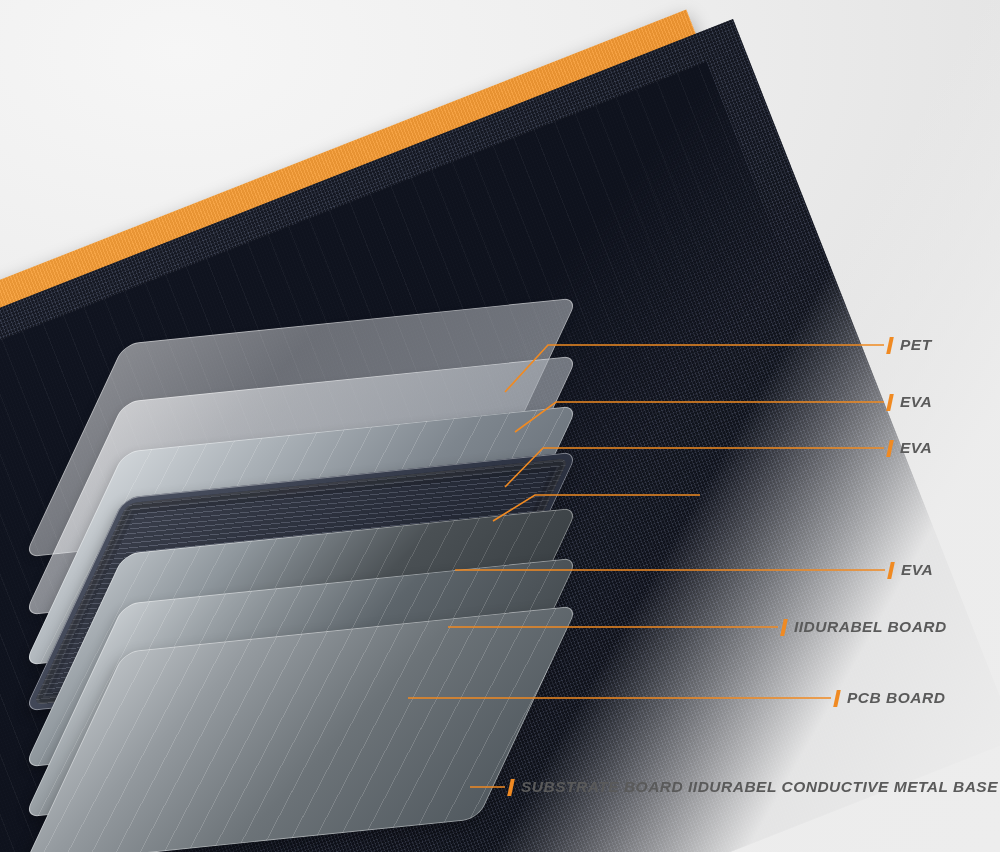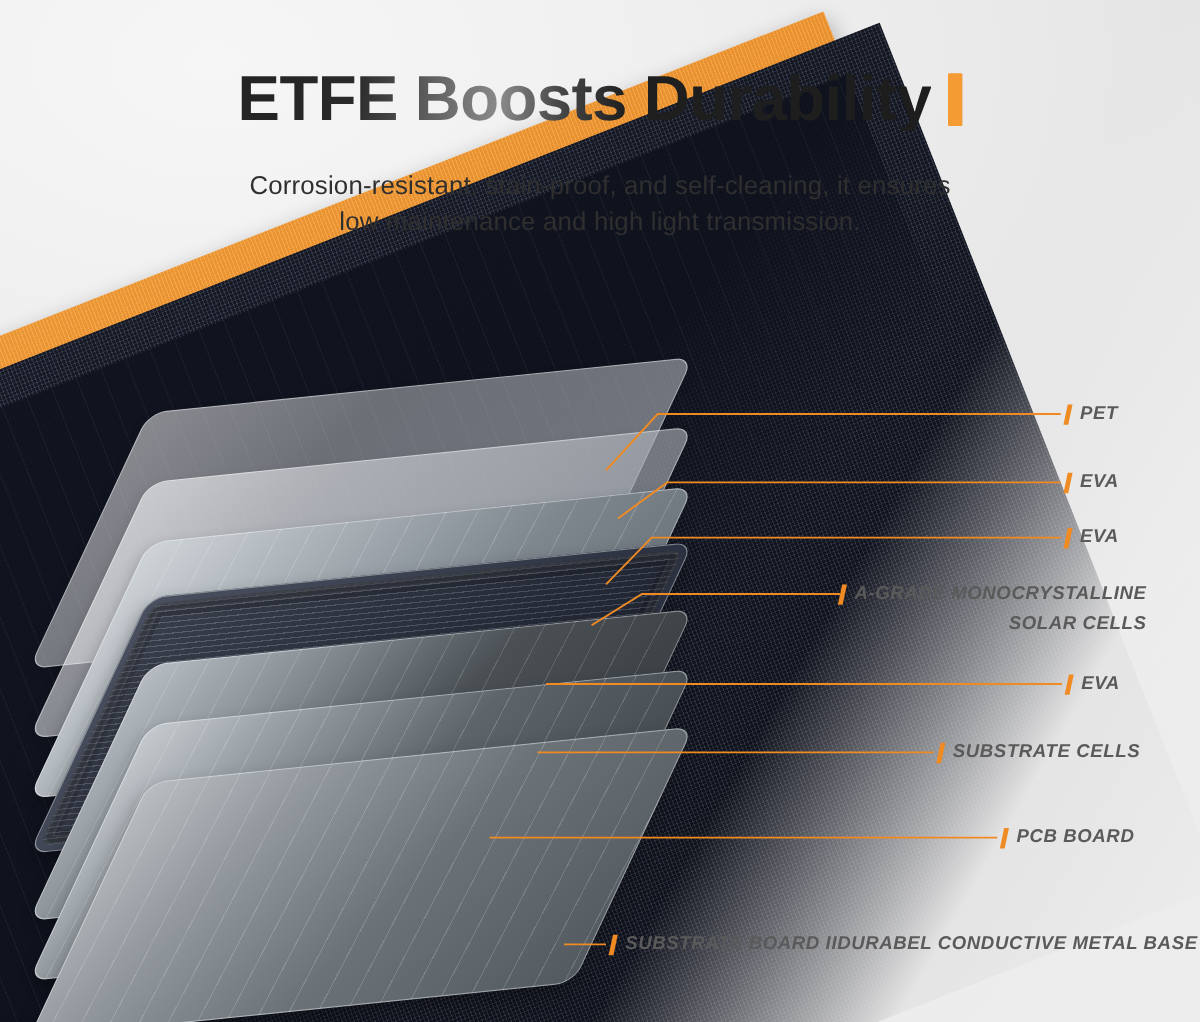--- a/index.html
+++ b/index.html
@@ -216,30 +216,20 @@
         <div class="face"></div>
       </div>
     <div class="layer" id="L6">
         <div class="face"></div>
       </div>
     <div class="layer" id="L7">
         <div class="face"></div>
       </div>
   </div>
 
-  <div class="header">
-    <div class="title-row">
-      <div class="title">ETFE Boosts Durability</div>
-      <div class="title-bar"></div>
-    </div>
-    <div class="subtitle">
-      <span>Corrosion-resistant, stain-proof, and self-cleaning, it ensures</span>
-      <span class="l2">low maintenance and high light transmission.</span>
-    </div>
-  </div>
 
   <div class="callouts">
 
     <svg class="leaders" viewBox="0 0 1000 852">
       <path d="M505,392 L548,345 L884,345"></path>
       <path d="M515,432 L556,402 L884,402"></path>
       <path d="M505,487 L543,448 L884,448"></path>
       <path d="M493,521 L535,495 L700,495"></path>
       <path d="M455,570 L885,570"></path>
       <path d="M448,627 L778,627"></path>
@@ -255,36 +245,29 @@
     <div class="label" style="left:888px; top:393px;">
       <span class="tick"></span>
       <span class="txt">EVA</span>
     </div>
 
     <div class="label" style="left:888px; top:439px;">
       <span class="tick"></span>
       <span class="txt">EVA</span>
     </div>
 
-    <div class="label" style="left:700px; top:486px;">
-      <span class="tick"></span>
-      <span class="txt">
-        <span>A-GRADE MONOCRYSTALLINE</span>
-        <span class="line2">SOLAR CELLS</span>
-      </span>
-    </div>
 
     <div class="label" style="left:889px; top:561px;">
       <span class="tick"></span>
       <span class="txt">EVA</span>
     </div>
 
     <div class="label" style="left:782px; top:618px;">
       <span class="tick"></span>
-      <span class="txt">SUBSTRATE CELLS</span>
+      <span class="txt">IIDURABEL BOARD</span>
     </div>
 
     <div class="label" style="left:835px; top:689px;justify-content:space-between;">
       <span class="tick"></span>
       <span class="txt">PCB BOARD</span>
     </div>
 
     <div class="label" style="left:509px; top:778px;align-items:center;">
       <span class="tick"></span>
       <span class="txt">SUBSTRATE BOARD IIDURABEL CONDUCTIVE METAL BASE</span>

